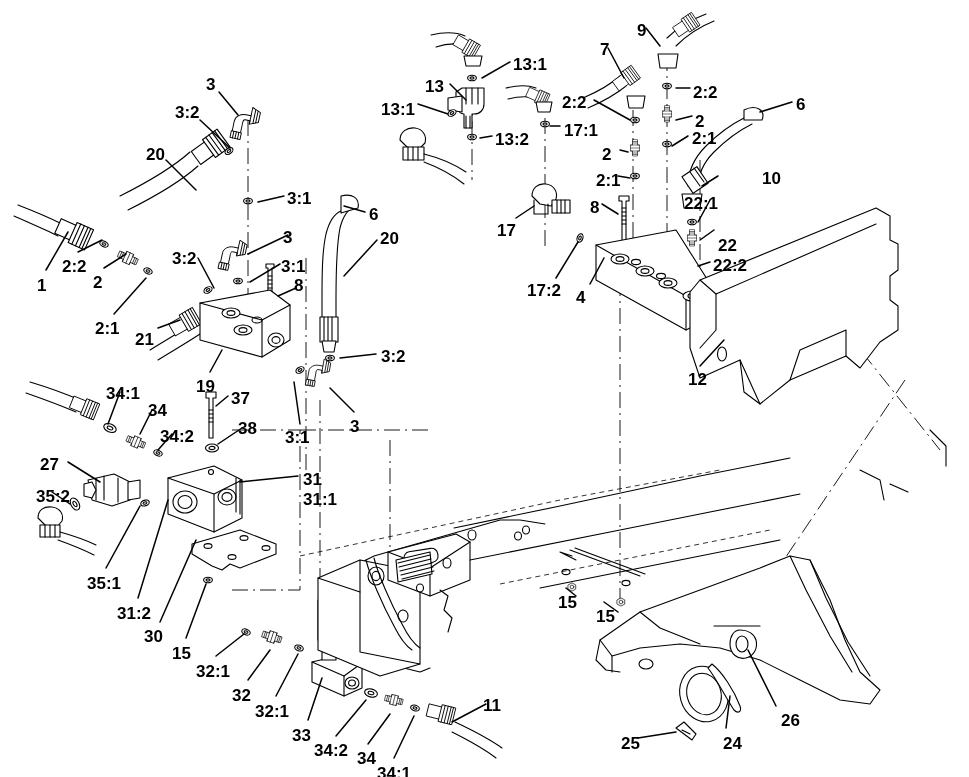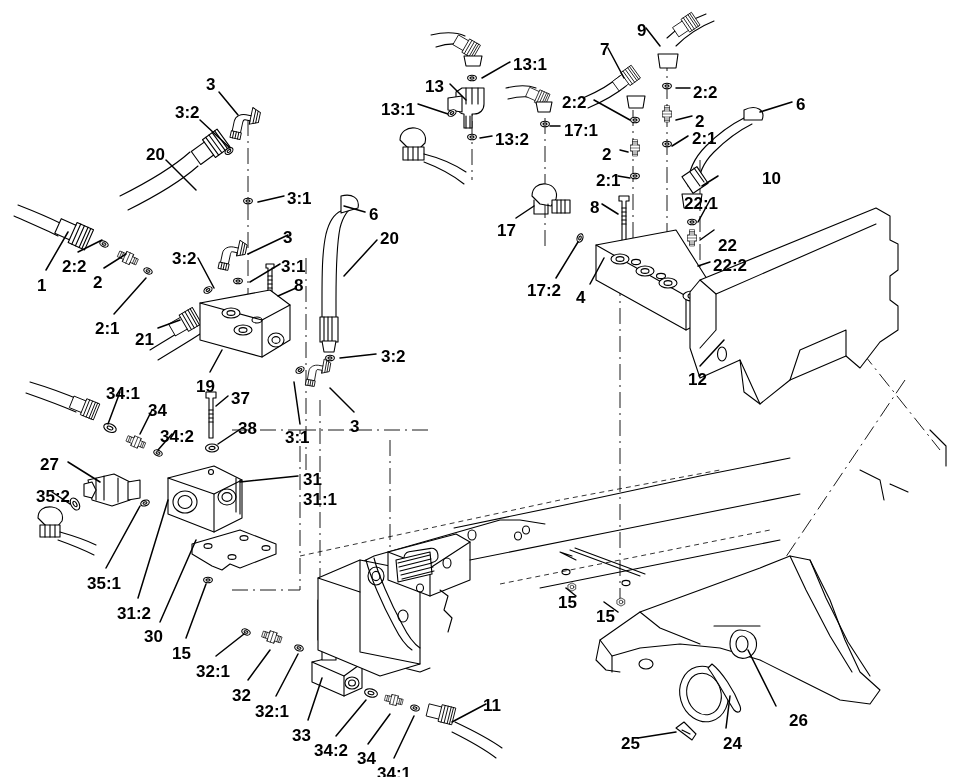--- a/index.html
+++ b/index.html
@@ -637,18 +637,18 @@
       <div class="lbl" style="left: 196px; top: 663px;">32:1</div>
       <div class="lbl" style="left: 232px; top: 687px;">32</div>
       <div class="lbl" style="left: 255px; top: 703px;">32:1</div>
       <div class="lbl" style="left: 292px; top: 727px;">33</div>
       <div class="lbl" style="left: 314px; top: 742px;">34:2</div>
       <div class="lbl" style="left: 357px; top: 750px;">34</div>
       <div class="lbl" style="left: 377px; top: 765px;">34:1</div>
       <div class="lbl" style="left: 483px; top: 697px;">11</div>
       <div class="lbl" style="left: 558px; top: 594px;">15</div>
       <div class="lbl" style="left: 596px; top: 608px;">15</div>
-      <div class="lbl" style="left: 781px; top: 712px; margin-left: 8px;">26</div>
+      <div class="lbl" style="left: 781px; top: 712px;">26</div>
       <div class="lbl" style="left: 723px; top: 735px;">24</div>
       <div class="lbl" style="left: 621px; top: 735px;">25</div>
     </div>
 
 </div>
 
 </body></html>

